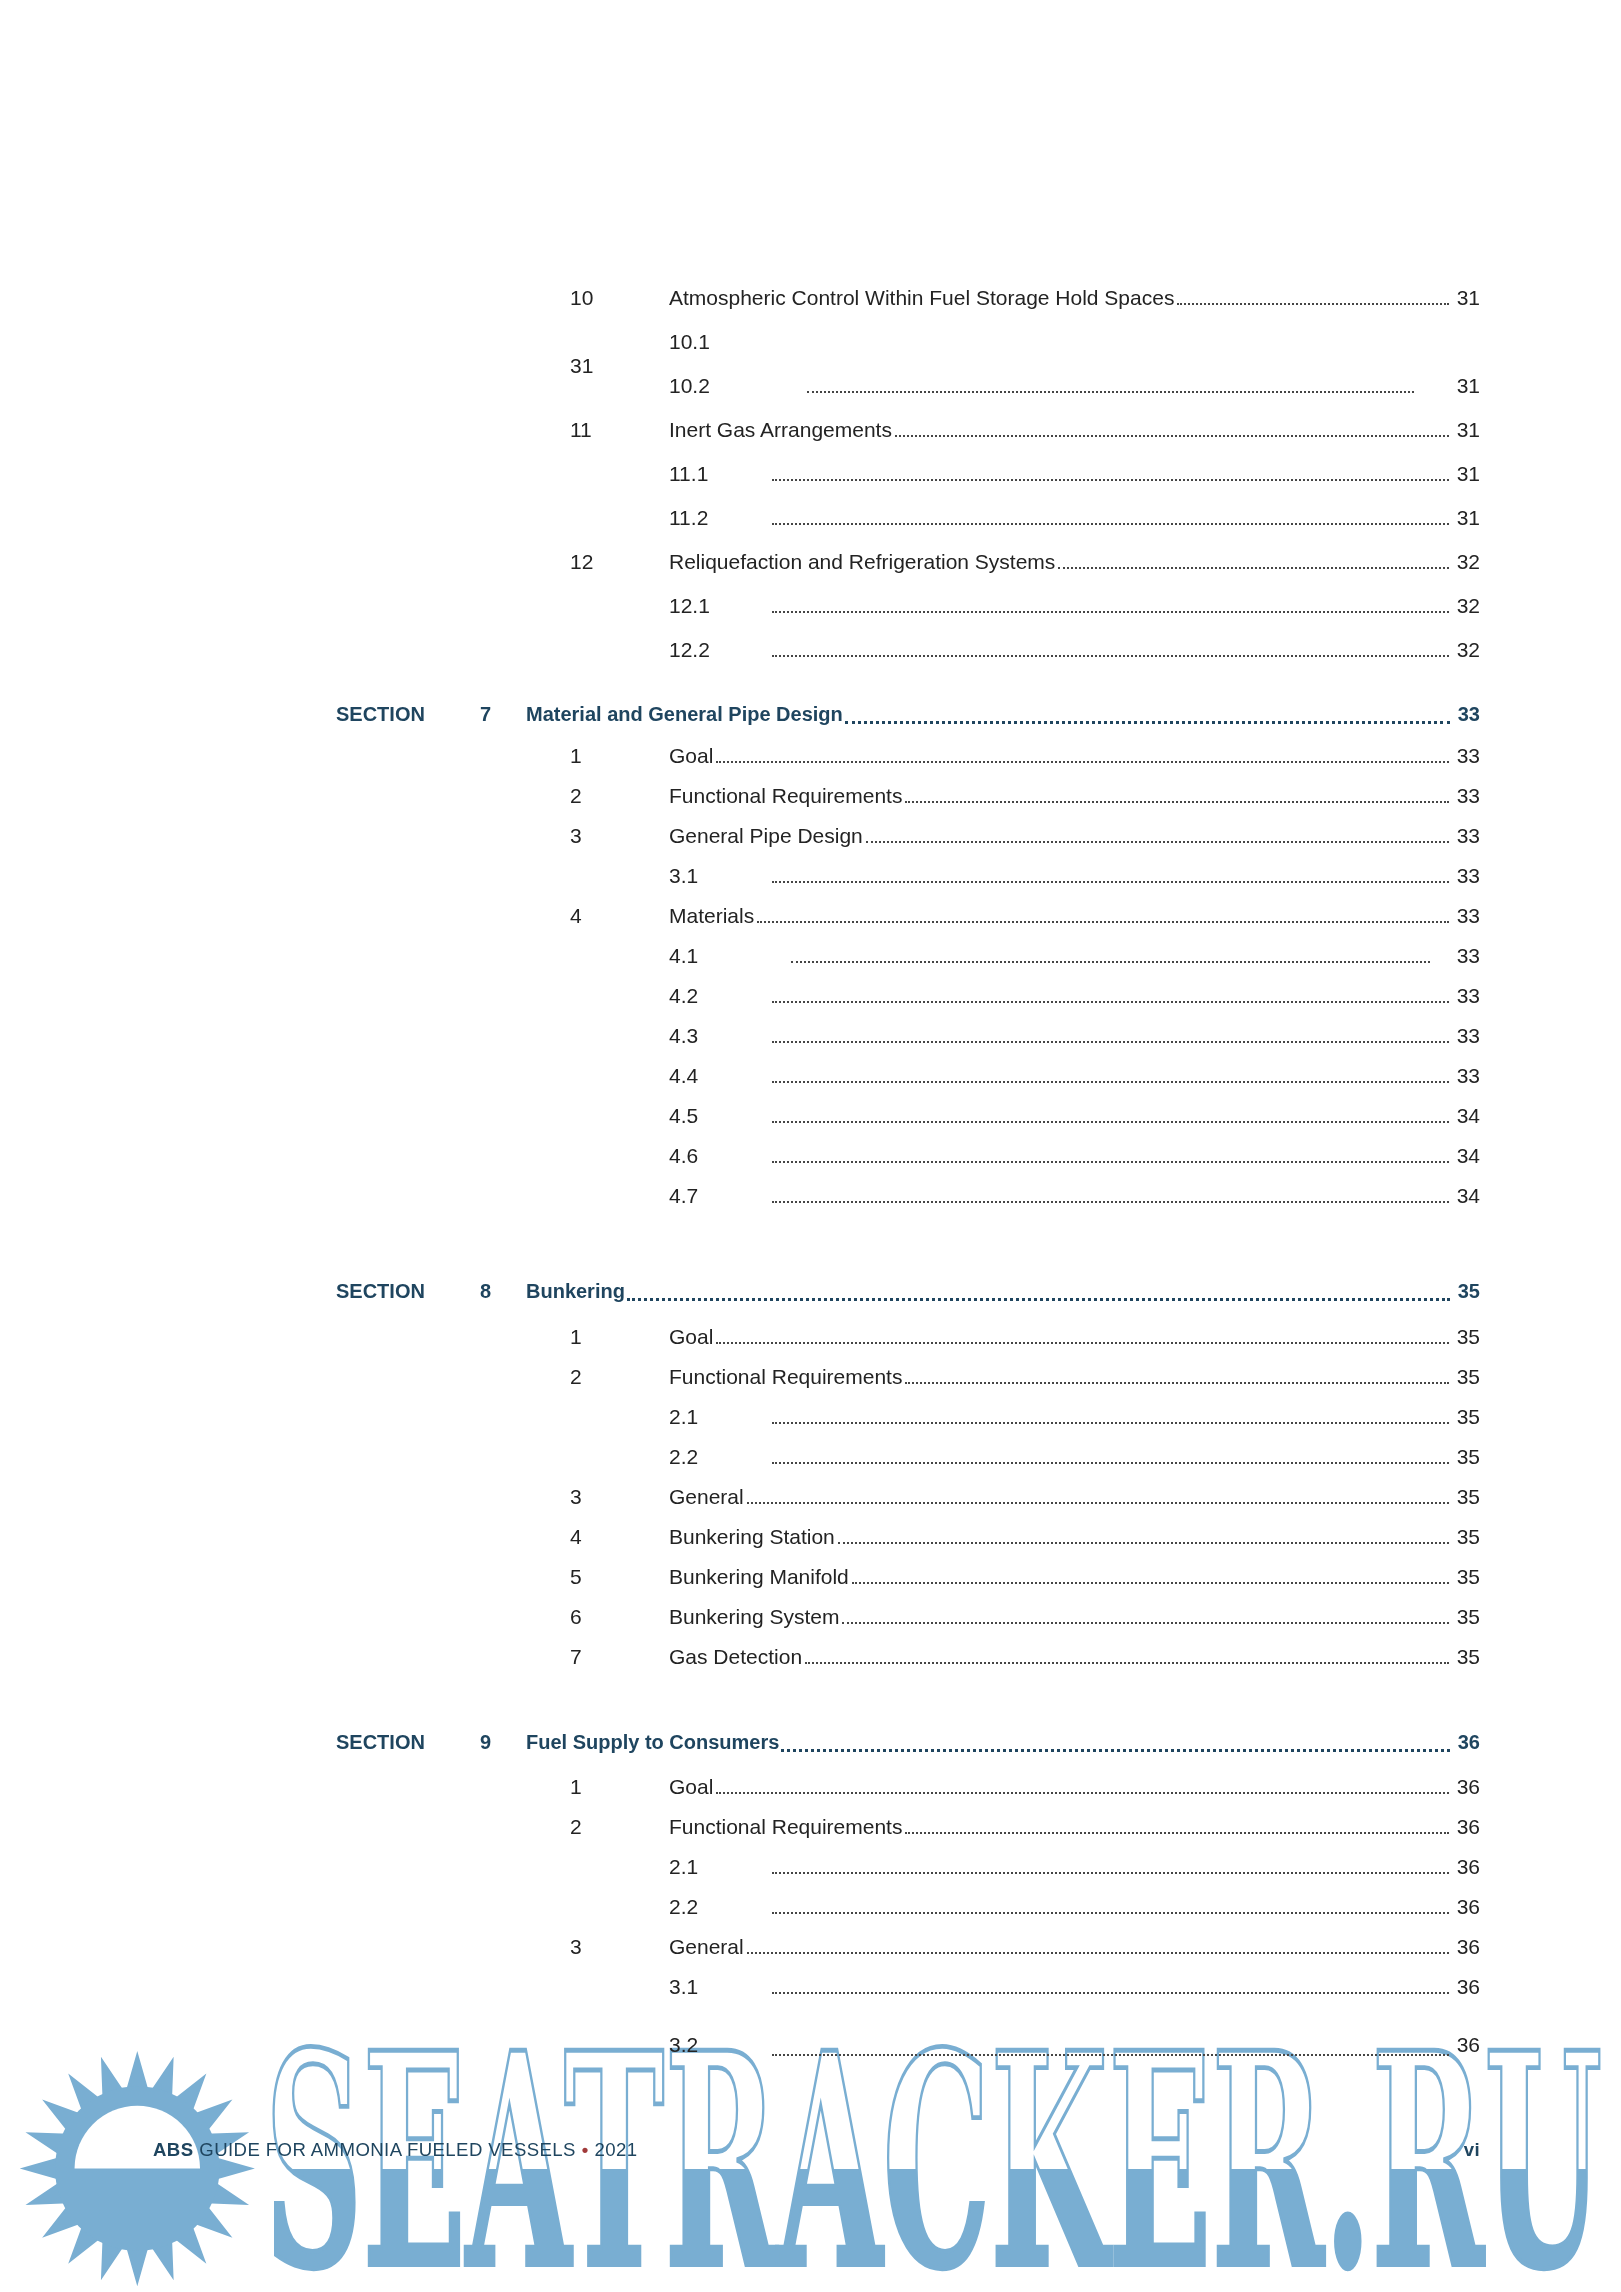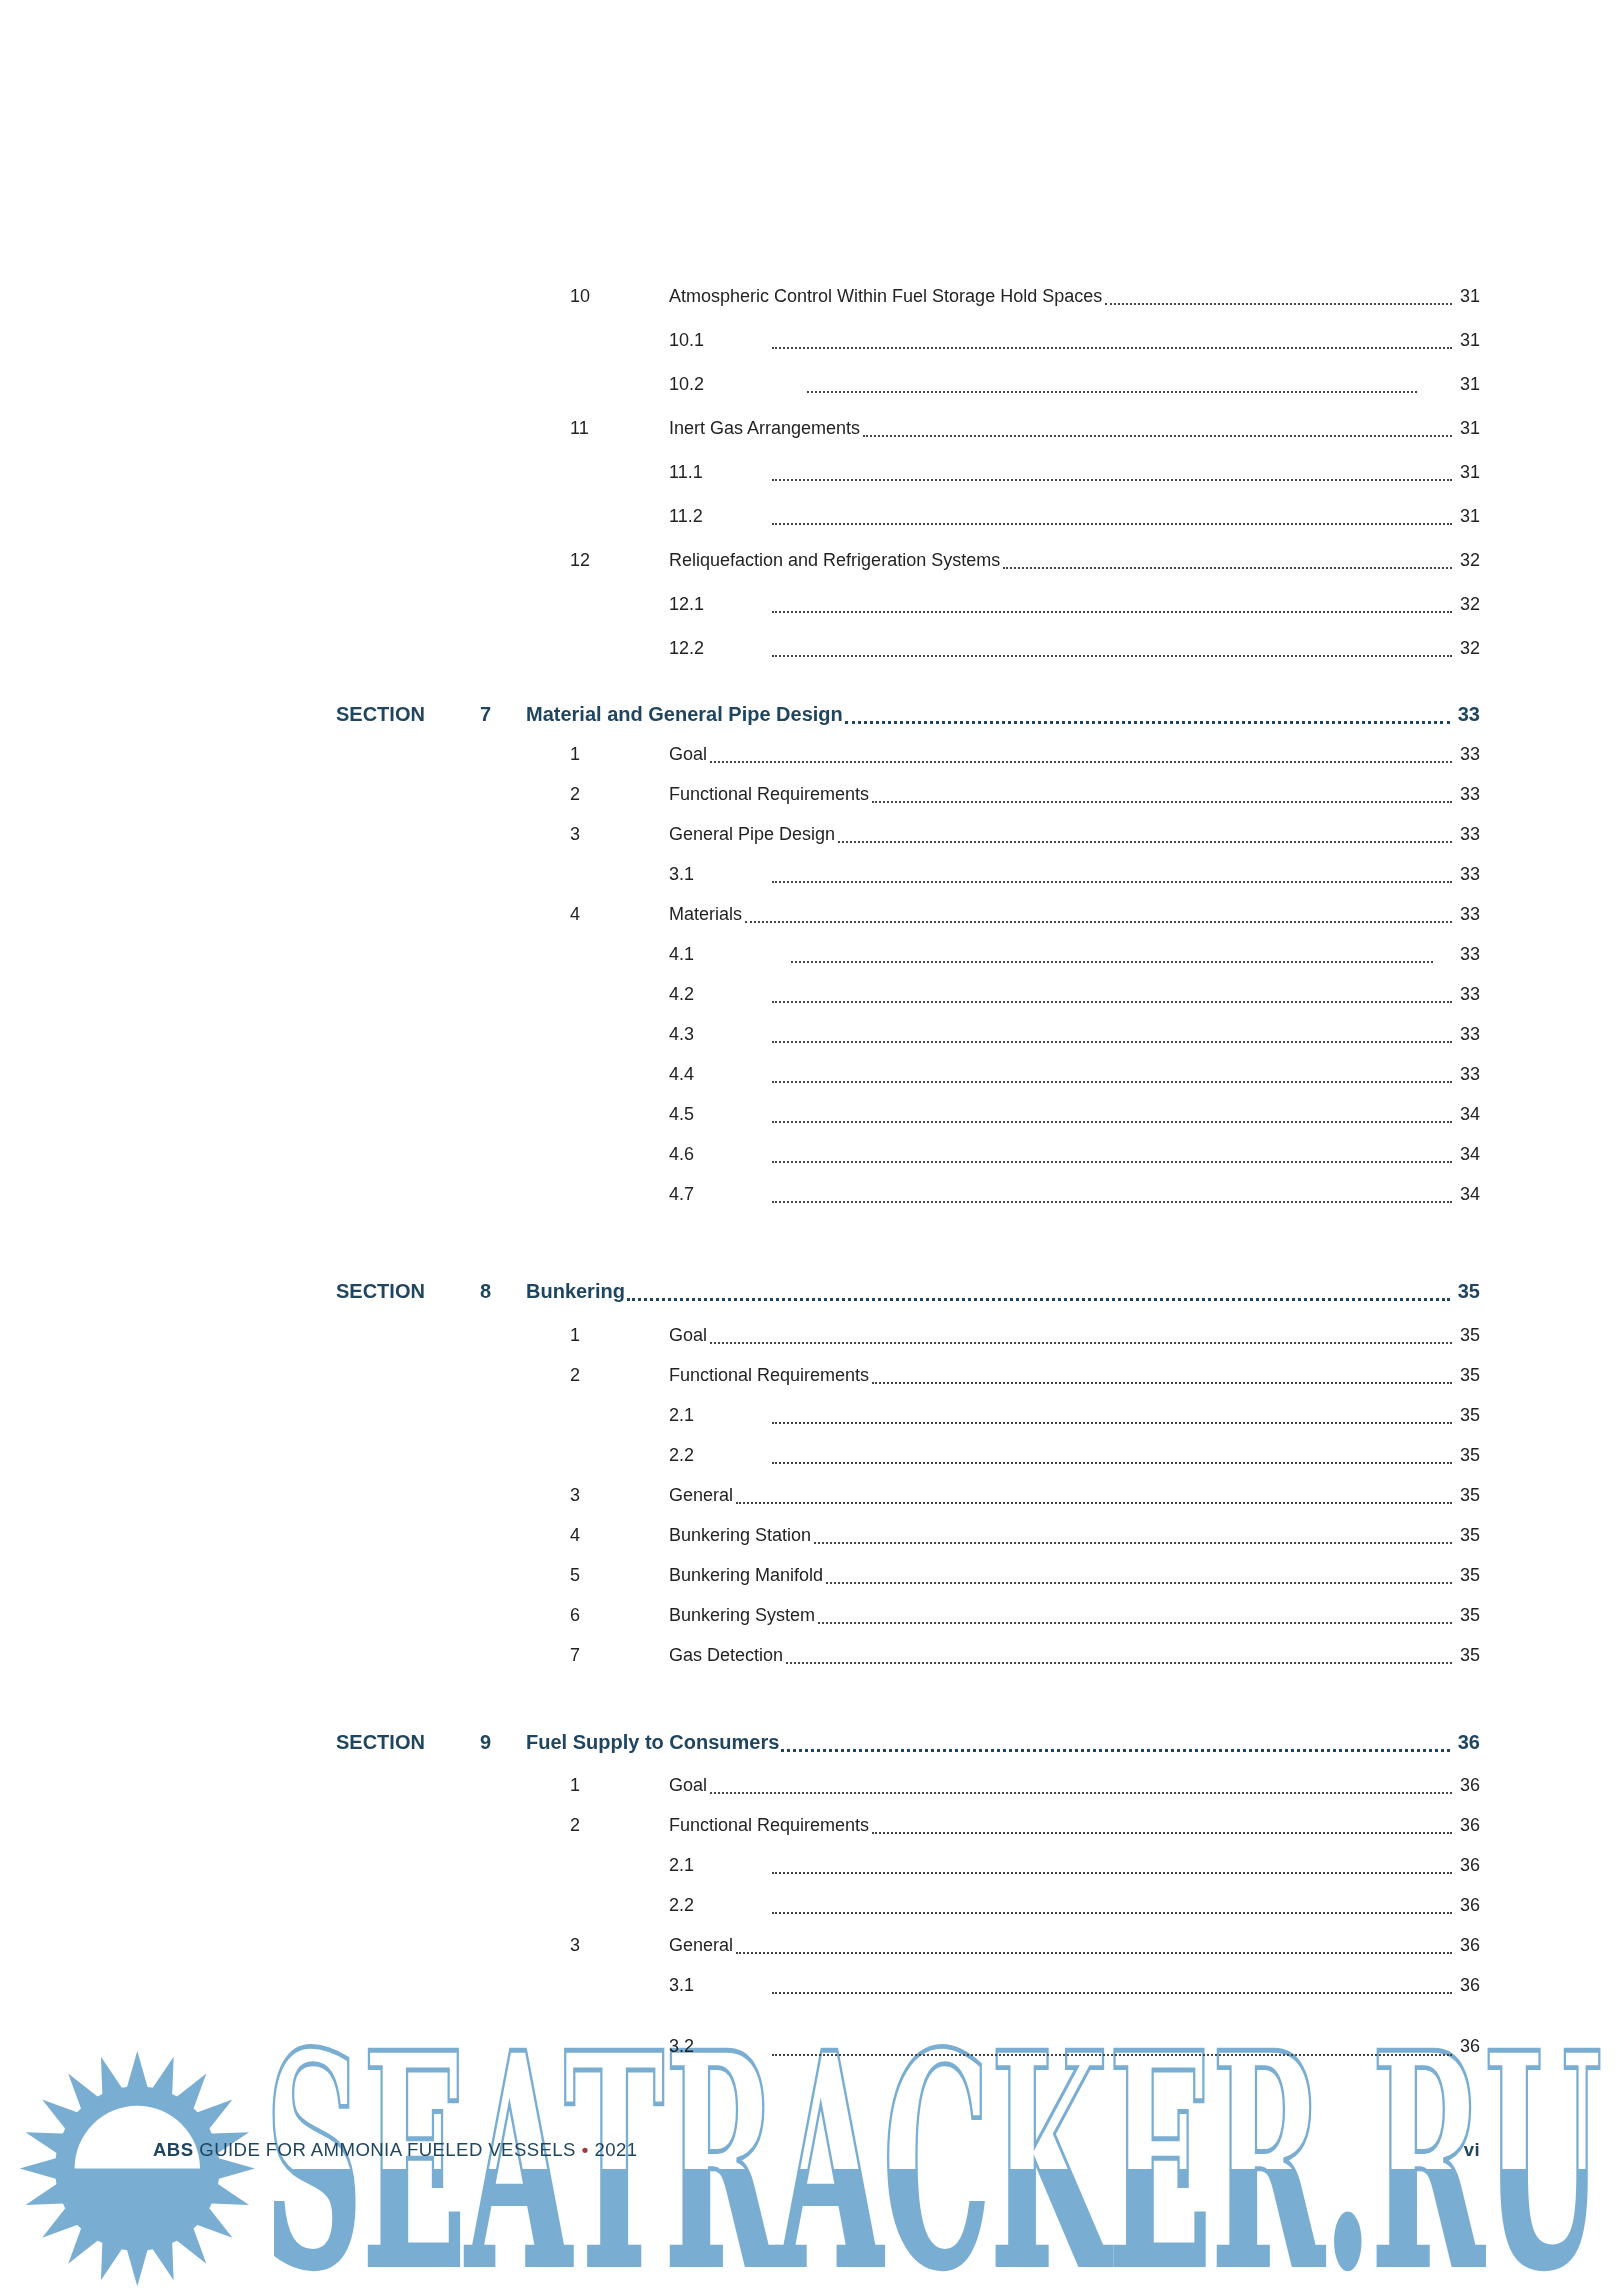--- a/index.html
+++ b/index.html
@@ -10,21 +10,21 @@
     margin:0 auto;
     overflow:hidden;
     font-family:"Liberation Sans", sans-serif;
   }
   
   .toc{position:absolute;inset:0;z-index:2;}
   .items{position:absolute;left:336px;width:1144px;}
   .row{
     display:flex;align-items:flex-start;
     padding-left:234px;
-    font-size:18px;line-height:1.05;color:var(--text,#222);
+    font-size:21px;line-height:1.05;color:var(--text,#222);
   }
   .row .num{flex:none;width:99px;}
   .row.lvl2 .num{margin-left:99px;width:103px;}
   .row .title{flex:none;padding-right:2.9px;white-space:nowrap;}
   .leader{
     flex:1;height:15.7px;
     border-bottom:2.9px dotted #454545;
     margin-right:7.8px;
   }
   .row .pg{flex:none;}
@@ -64,21 +64,21 @@
 <div class="page">
 
   <main class="toc">
       <div class="items" style="top: 287px;">
         <div class="row lvl1" style="height: 44px;">
           <span class="num">10</span>
           <span class="title">Atmospheric Control Within Fuel Storage Hold Spaces</span>
           <span class="leader"></span>
           <span class="pg">31</span>
         </div>
-        <div class="row lvl2" style="height: 44px;">
+        <div class="row lvl2" style="height: 44px; flex-direction: column;">
           <span class="num">10.1</span>
           <span class="leader"></span>
           <span class="pg">31</span>
         </div>
         <div class="row lvl2" style="height: 44px; gap: 35px;">
           <span class="num">10.2</span>
           <span class="leader"></span>
           <span class="pg">31</span>
         </div>
         <div class="row lvl1" style="height: 44px;">

